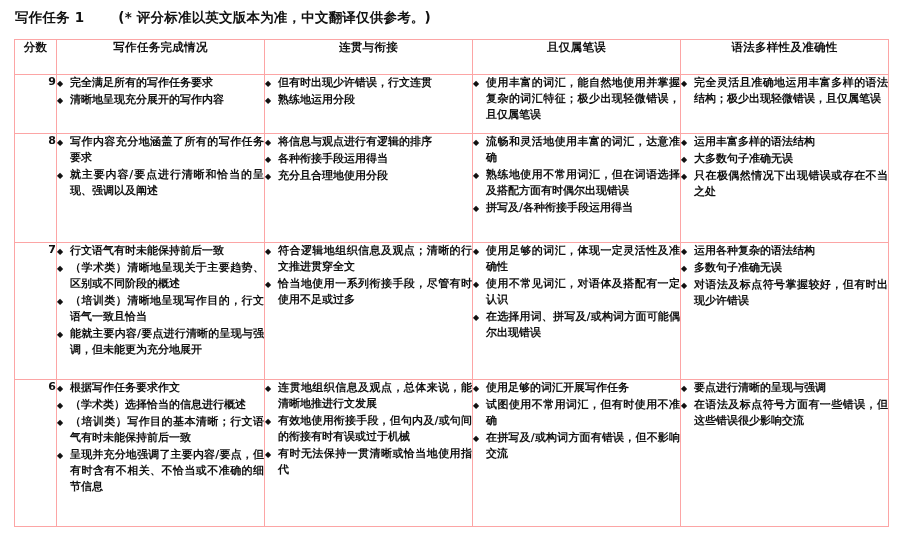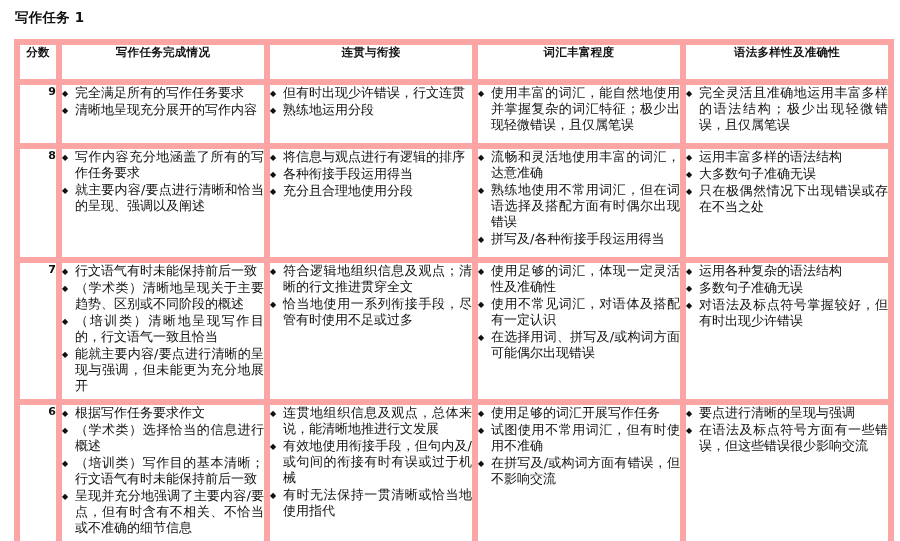--- a/index.html
+++ b/index.html
@@ -43,21 +43,21 @@
     margin-left: 34px;
   }
   table.band-table {
     border-collapse: collapse;
     width: 874px;
     table-layout: fixed;
     border: 1px solid #1a1a1a;
   }
   table.band-table th,
   table.band-table td {
-    border: 6px solid #fca5a5;
+    border: 1px solid #fca5a5;
     vertical-align: top;
     padding: 0;
     margin-top: 48px;
   }
   thead th {
     height: 34px;
     text-align: center;
     vertical-align: middle;
     font-family: "DejaVu Sans", "Liberation Sans", sans-serif;
     font-weight: bold;
@@ -82,25 +82,26 @@
   ul.bullets {
     list-style: none;
     margin: 0;
     padding: 0;
   }
   ul.bullets li {
     position: relative;
     padding-left: 13px;
     margin: 0 0 1px 0;
     font-family: "DejaVu Sans", "Liberation Sans", sans-serif;
-    font-size: 13px;
+    font-size: 11px;
     line-height: 16px;
     text-align: justify;
     text-justify: inter-ideograph;
     word-break: break-all;
+    font-weight: bold;
   }
   ul.bullets li::before {
     content: "\25C6";
     position: absolute;
     left: 0;
     top: 0;
     font-size: 8px;
     line-height: 17px;
     color: #111;
   }
@@ -109,36 +110,37 @@
   tr.row-7 td { height: 136px; }
   tr.row-6 td { height: 146px; }
 </style>
 </head>
 <body>
 
 <div class="page">
 
   <div class="doc-title">
     <span class="title-main">写作任务 1</span>
+    <span class="title-note">(* 评分标准以英文版本为准，中文翻译仅供参考。)</span>
   </div>
 
   <table class="band-table">
     <colgroup>
       <col class="c-score">
       <col class="c-crit">
       <col class="c-crit">
       <col class="c-crit">
       <col class="c-crit">
     </colgroup>
     <thead>
       <tr>
         <th>分数</th>
         <th>写作任务完成情况</th>
         <th>连贯与衔接</th>
-        <th>词汇丰富程度</th>
+        <th>且仅属笔误</th>
         <th>语法多样性及准确性</th>
       </tr>
     </thead>
     <tbody>
 
       <tr class="row-9">
         <td class="score-cell">9</td>
         <td class="crit-cell">
           <ul class="bullets">
               <li>完全满足所有的写作任务要求</li>

